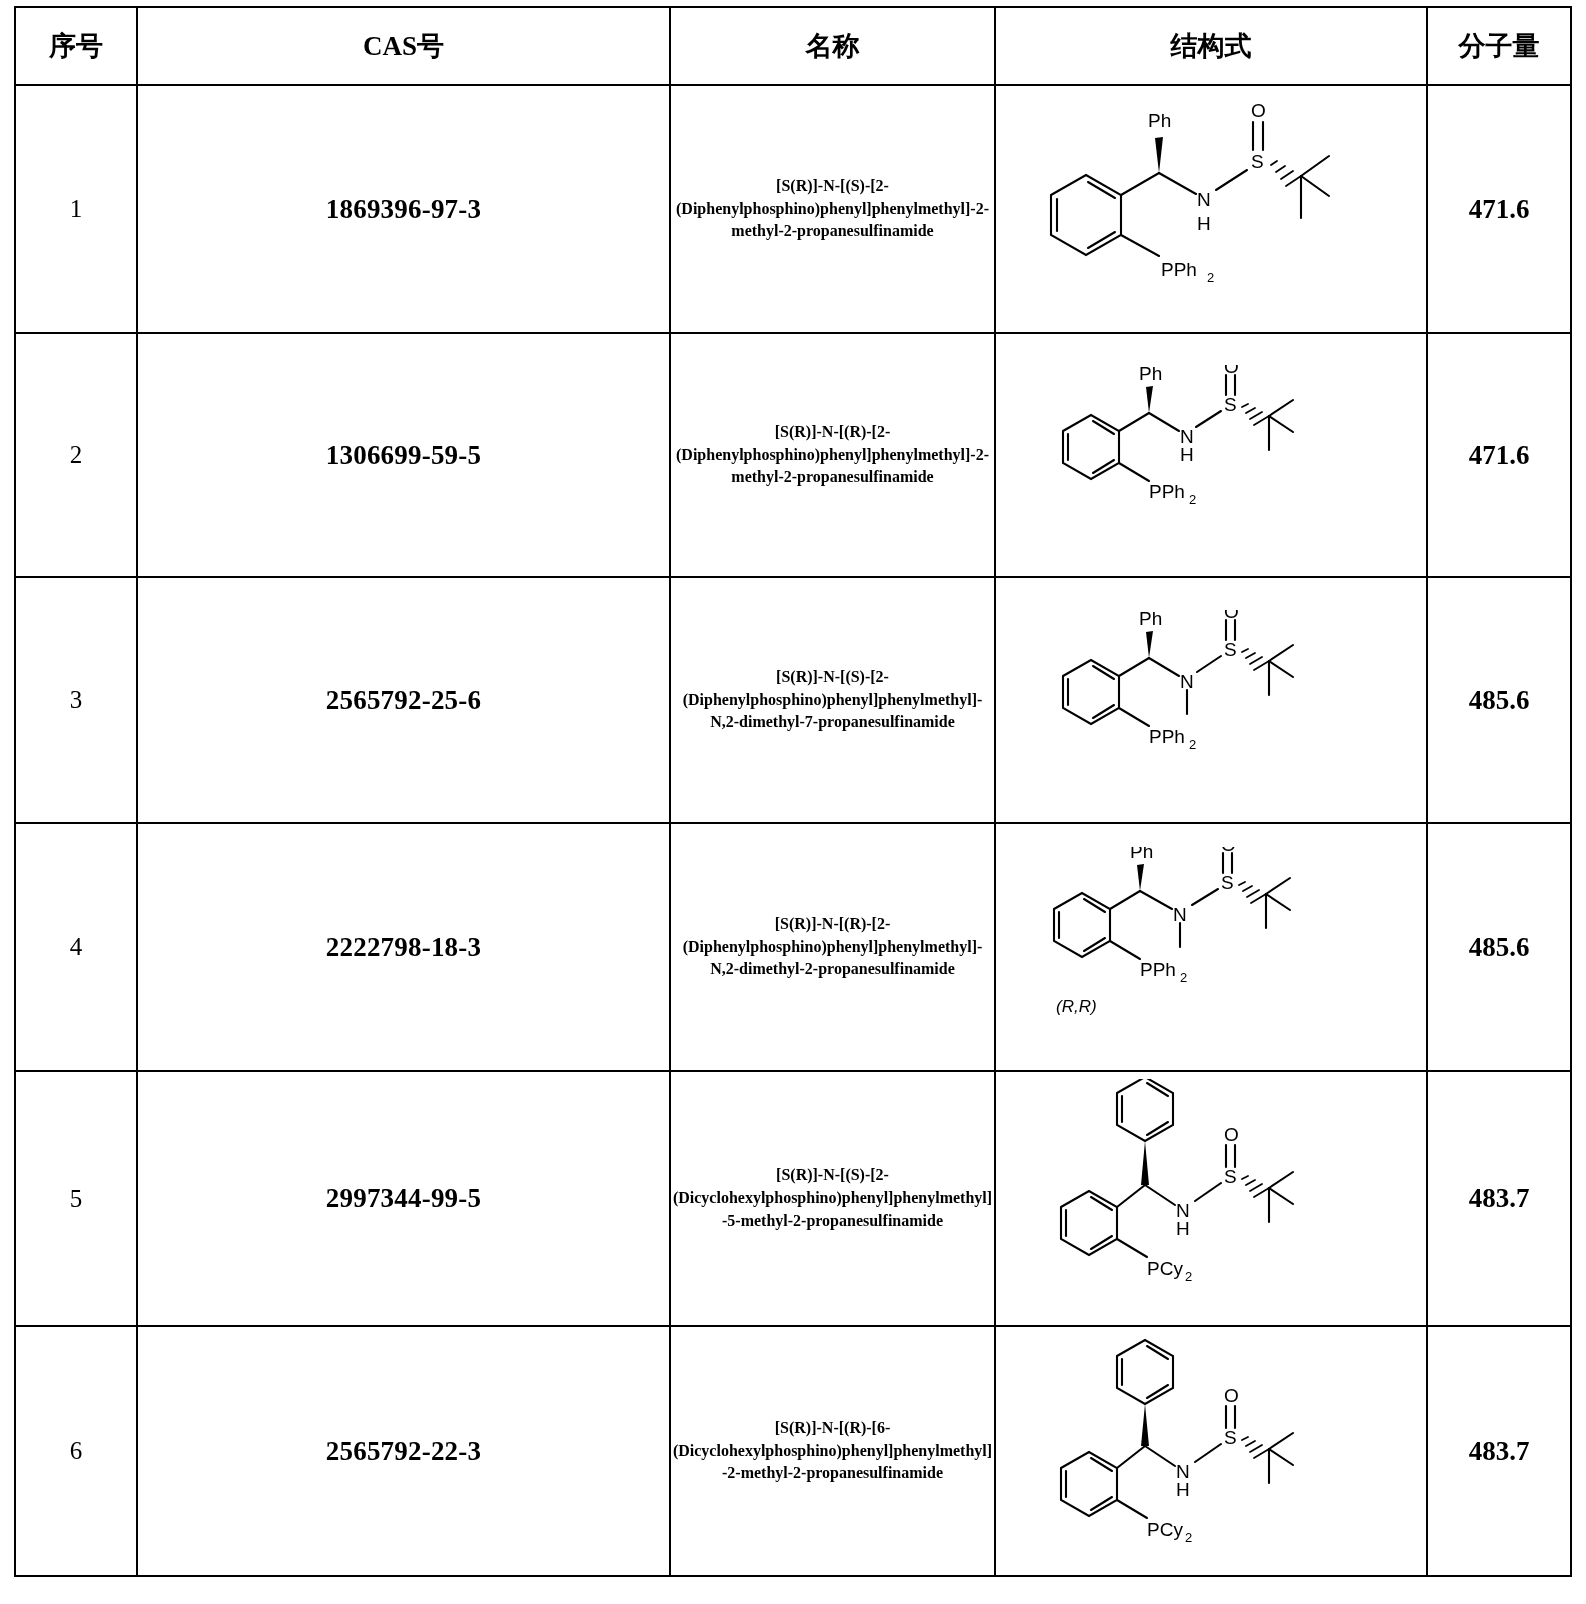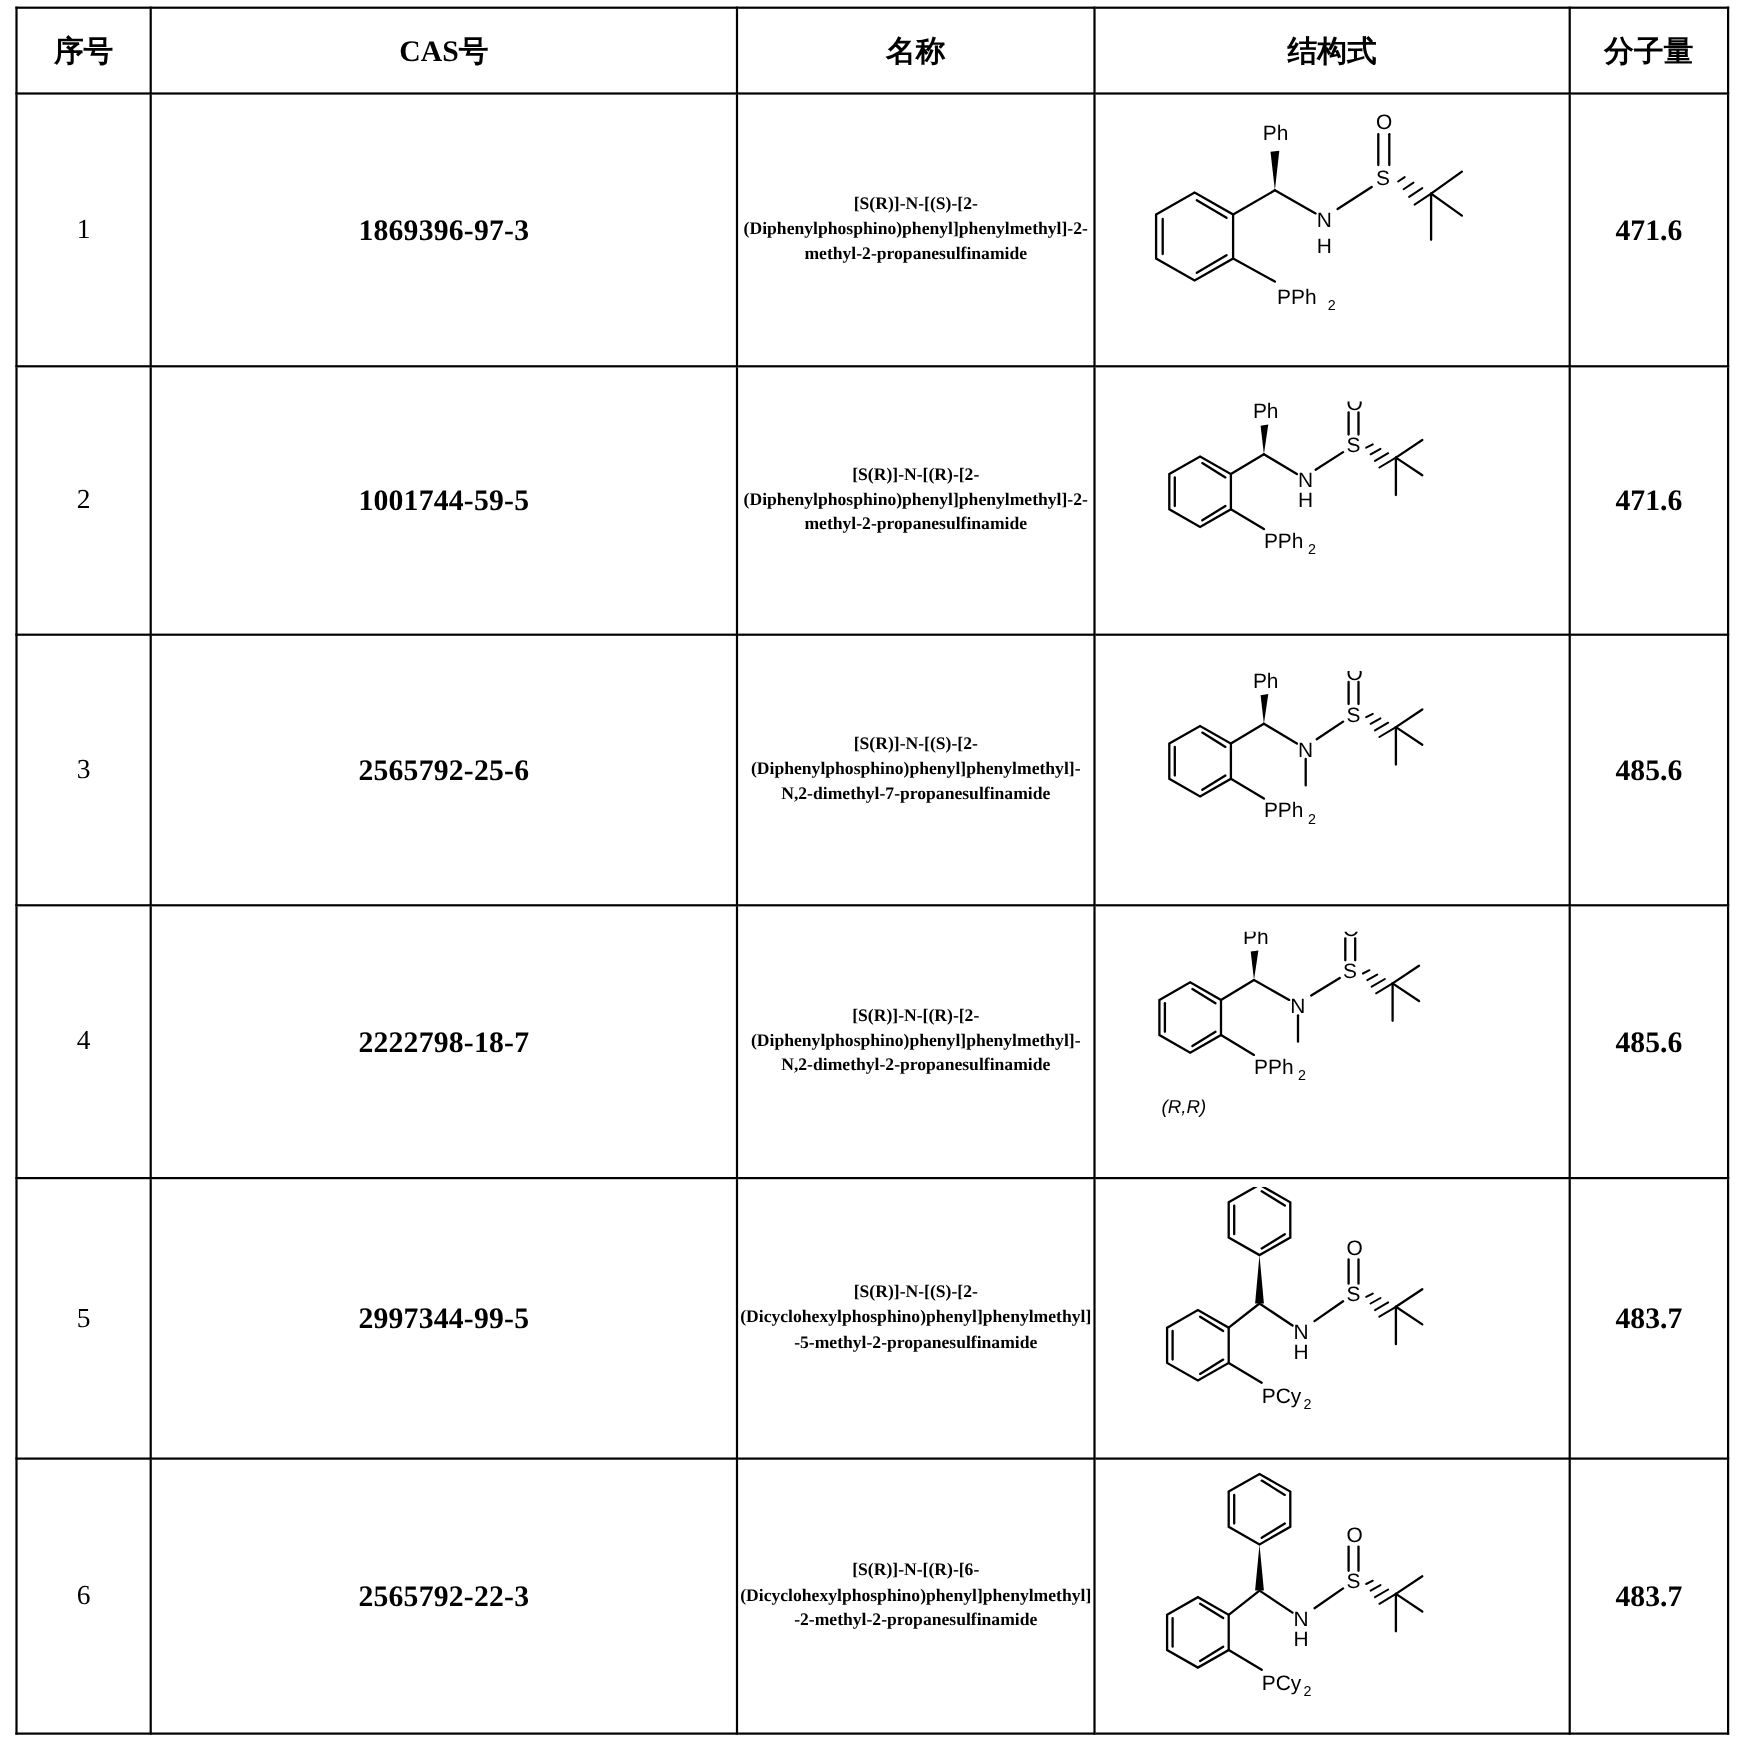--- a/index.html
+++ b/index.html
@@ -151,21 +151,21 @@
             <text class="lbl" x="186" y="140">H</text>
             <text class="lbl" x="150" y="186">PPh</text>
             <text class="sub" x="196" y="192">2</text>
           </svg>
         </td>
         <td class="mw-cell">471.6</td>
       </tr>
 
       <tr class="r2">
         <td class="idx-cell">2</td>
-        <td class="cas-cell">1001744-59-5</td>
+        <td class="cas-cell">1306699-59-5</td>
         <td class="name-cell">[S(R)]-N-[(R)-[2-(Diphenylphosphino)phenyl]phenylmethyl]-2-methyl-2-propanesulfinamide</td>
         <td class="struct-cell">
           <svg width="360" height="180" viewBox="0 0 360 180">
             <polygon class="bond" points="32,66 60,50 88,66 88,98 60,114 32,98"></polygon>
             <line class="bond" x1="37" y1="69" x2="37" y2="95"></line>
             <line class="bond" x1="62" y1="56" x2="83" y2="69"></line>
             <line class="bond" x1="83" y1="95" x2="62" y2="108"></line>
             <line class="bond" x1="88" y1="66" x2="118" y2="48"></line>
             <polygon class="wedge" points="118,48 115,22 122,21"></polygon>
             <line class="bond" x1="118" y1="48" x2="148" y2="66"></line>
@@ -223,21 +223,21 @@
             <text class="lbl" x="149" y="78">N</text>
             <text class="lbl" x="118" y="133">PPh</text>
             <text class="sub" x="158" y="139">2</text>
           </svg>
         </td>
         <td class="mw-cell">485.6</td>
       </tr>
 
       <tr class="r4">
         <td class="idx-cell">4</td>
-        <td class="cas-cell">2222798-18-7</td>
+        <td class="cas-cell">2222798-18-3</td>
         <td class="name-cell">[S(R)]-N-[(R)-[2-(Diphenylphosphino)phenyl]phenylmethyl]-N,2-dimethyl-2-propanesulfinamide</td>
         <td class="struct-cell">
           <svg width="370" height="200" viewBox="0 0 370 200">
             <polygon class="bond" points="28,62 56,46 84,62 84,94 56,110 28,94"></polygon>
             <line class="bond" x1="33" y1="65" x2="33" y2="91"></line>
             <line class="bond" x1="58" y1="52" x2="79" y2="65"></line>
             <line class="bond" x1="79" y1="91" x2="58" y2="104"></line>
             <line class="bond" x1="84" y1="62" x2="114" y2="44"></line>
             <polygon class="wedge" points="114,44 111,18 118,17"></polygon>
             <line class="bond" x1="114" y1="44" x2="146" y2="62"></line>

